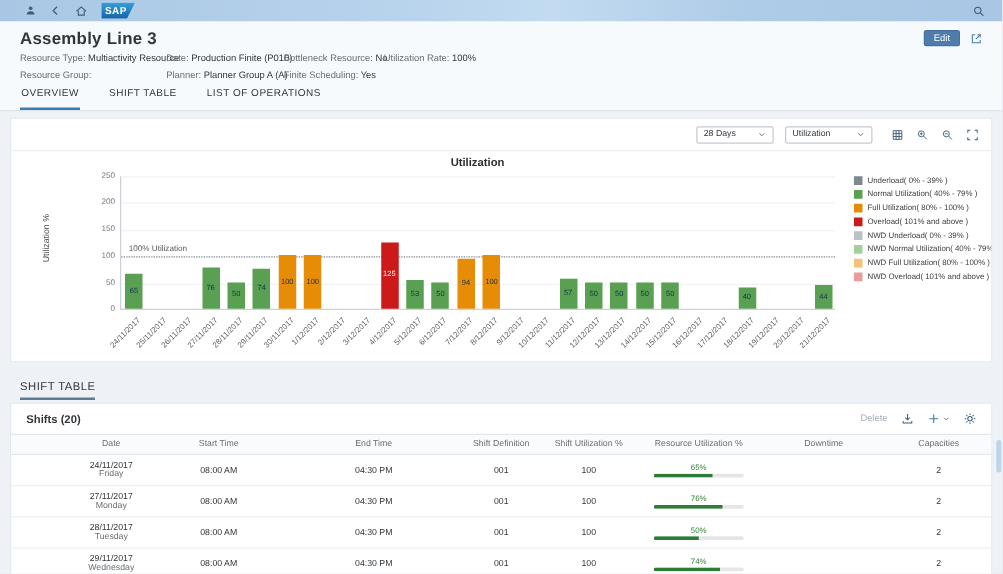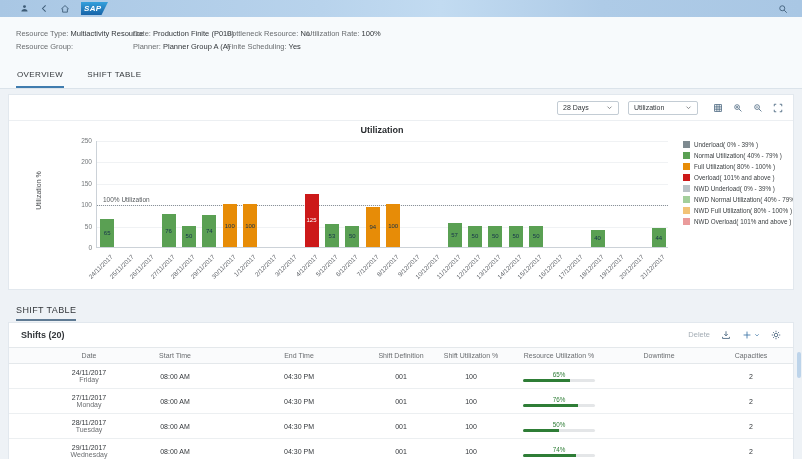--- a/index.html
+++ b/index.html
@@ -8,21 +8,21 @@
   svg{display:block;}
 
   
   .shell{position:absolute;left:0;top:0;width:802px;height:17px;
     background:linear-gradient(90deg,#a9c7e4 0%,#b8d3ec 40%,#c2dbf1 55%,#aecbe7 75%,#a9c7e4 100%);
     display:flex;align-items:center;justify-content:space-between;padding:0 10px;z-index:5;}
   .shell-left{display:flex;align-items:center;gap:11px;padding-left:10px;}
   .sicon{color:#3e5c77;cursor:pointer;}
   .sap-logo{width:27px;height:13px;background:linear-gradient(180deg,#35a0dc,#1663a8);
     clip-path:polygon(0 0,100% 0,76% 100%,0 100%);color:#fff;font-size:8px;font-weight:bold;
-    font-style:italic;display:flex;align-items:center;padding-left:3px;letter-spacing:.3px;}
+    display:flex;align-items:center;padding-left:3px;letter-spacing:.3px;}
   .shell-title{position:absolute;left:0;right:0;margin:auto;width:160px;display:flex;align-items:center;
     justify-content:center;gap:4px;color:#44607c;font-size:8.5px;cursor:pointer;}
   .shell-right{display:flex;align-items:center;padding-right:4px;}
 
   
   .objheader{position:absolute;left:0;top:17px;width:802px;height:47px;background:#f7fafc;padding:6px 16px 0;}
   .title-row{display:flex;justify-content:space-between;align-items:flex-start;}
   h1{margin:0;font-size:13.5px;font-weight:bold;color:#32363a;letter-spacing:.2px;}
   .title-actions{display:flex;align-items:center;gap:8px;margin-top:1px;}
   .btn-edit{background:#4e7dab;color:#fff;border:1px solid #44719d;border-radius:2px;
@@ -122,36 +122,50 @@
       <span class="sicon">
         <svg width="10" height="10" viewBox="0 0 16 16" fill="none" stroke="currentColor" stroke-width="1.4">
             <circle cx="6.8" cy="6.8" r="4"></circle>
             <path d="M9.8 9.8 14 14"></path>
           </svg>
       </span>
     </div>
   </header>
 
   <section class="objheader">
+    <div class="title-row">
+      <h1>Assembly Line 3</h1>
+      <div class="title-actions">
+        <button class="btn-edit">Edit</button>
+        <span class="sicon">
+          <svg width="10" height="10" viewBox="0 0 16 16" fill="none" stroke="currentColor" stroke-width="1.3">
+              <path d="M6.5 3H3v10h10V9.5"></path>
+              <path d="M9.5 3H13v3.5"></path>
+              <path d="M13 3 7.5 8.5"></path>
+            </svg>
+        </span>
+      </div>
+    </div>
     <div class="fields" id="fields1">
         <div><span class="fl">Resource Type: </span><span class="fv">Multiactivity Resource</span></div>
         <div><span class="fl">Date: </span><span class="fv">Production Finite (P010)</span></div>
         <div><span class="fl">Bottleneck Resource: </span><span class="fv">No</span></div>
         <div><span class="fl">Utilization Rate: </span><span class="fv">100%</span></div>
       </div>
     <div class="fields" id="fields2">
         <div><span class="fl">Resource Group: </span><span class="fv"></span></div>
         <div><span class="fl">Planner: </span><span class="fv">Planner Group A (A)</span></div>
         <div><span class="fl">Finite Scheduling: </span><span class="fv">Yes</span></div>
       </div>
   </section>
 
   <nav class="tabsbar" id="tabsbar">
       <div class="tab sel">OVERVIEW</div>
       <div class="tab">SHIFT TABLE</div>
+      <div class="tab">LIST OF OPERATIONS</div>
     </nav>
 
   <div class="card chart-card">
     <div class="chart-toolbar">
       <div class="sel-box">
         <span>28 Days</span>
         <svg width="7" height="7" viewBox="0 0 16 16" fill="none" stroke="#6a6d70" stroke-width="1.8">
             <path d="M3.5 6 8 10.5 12.5 6"></path>
           </svg>
       </div>

